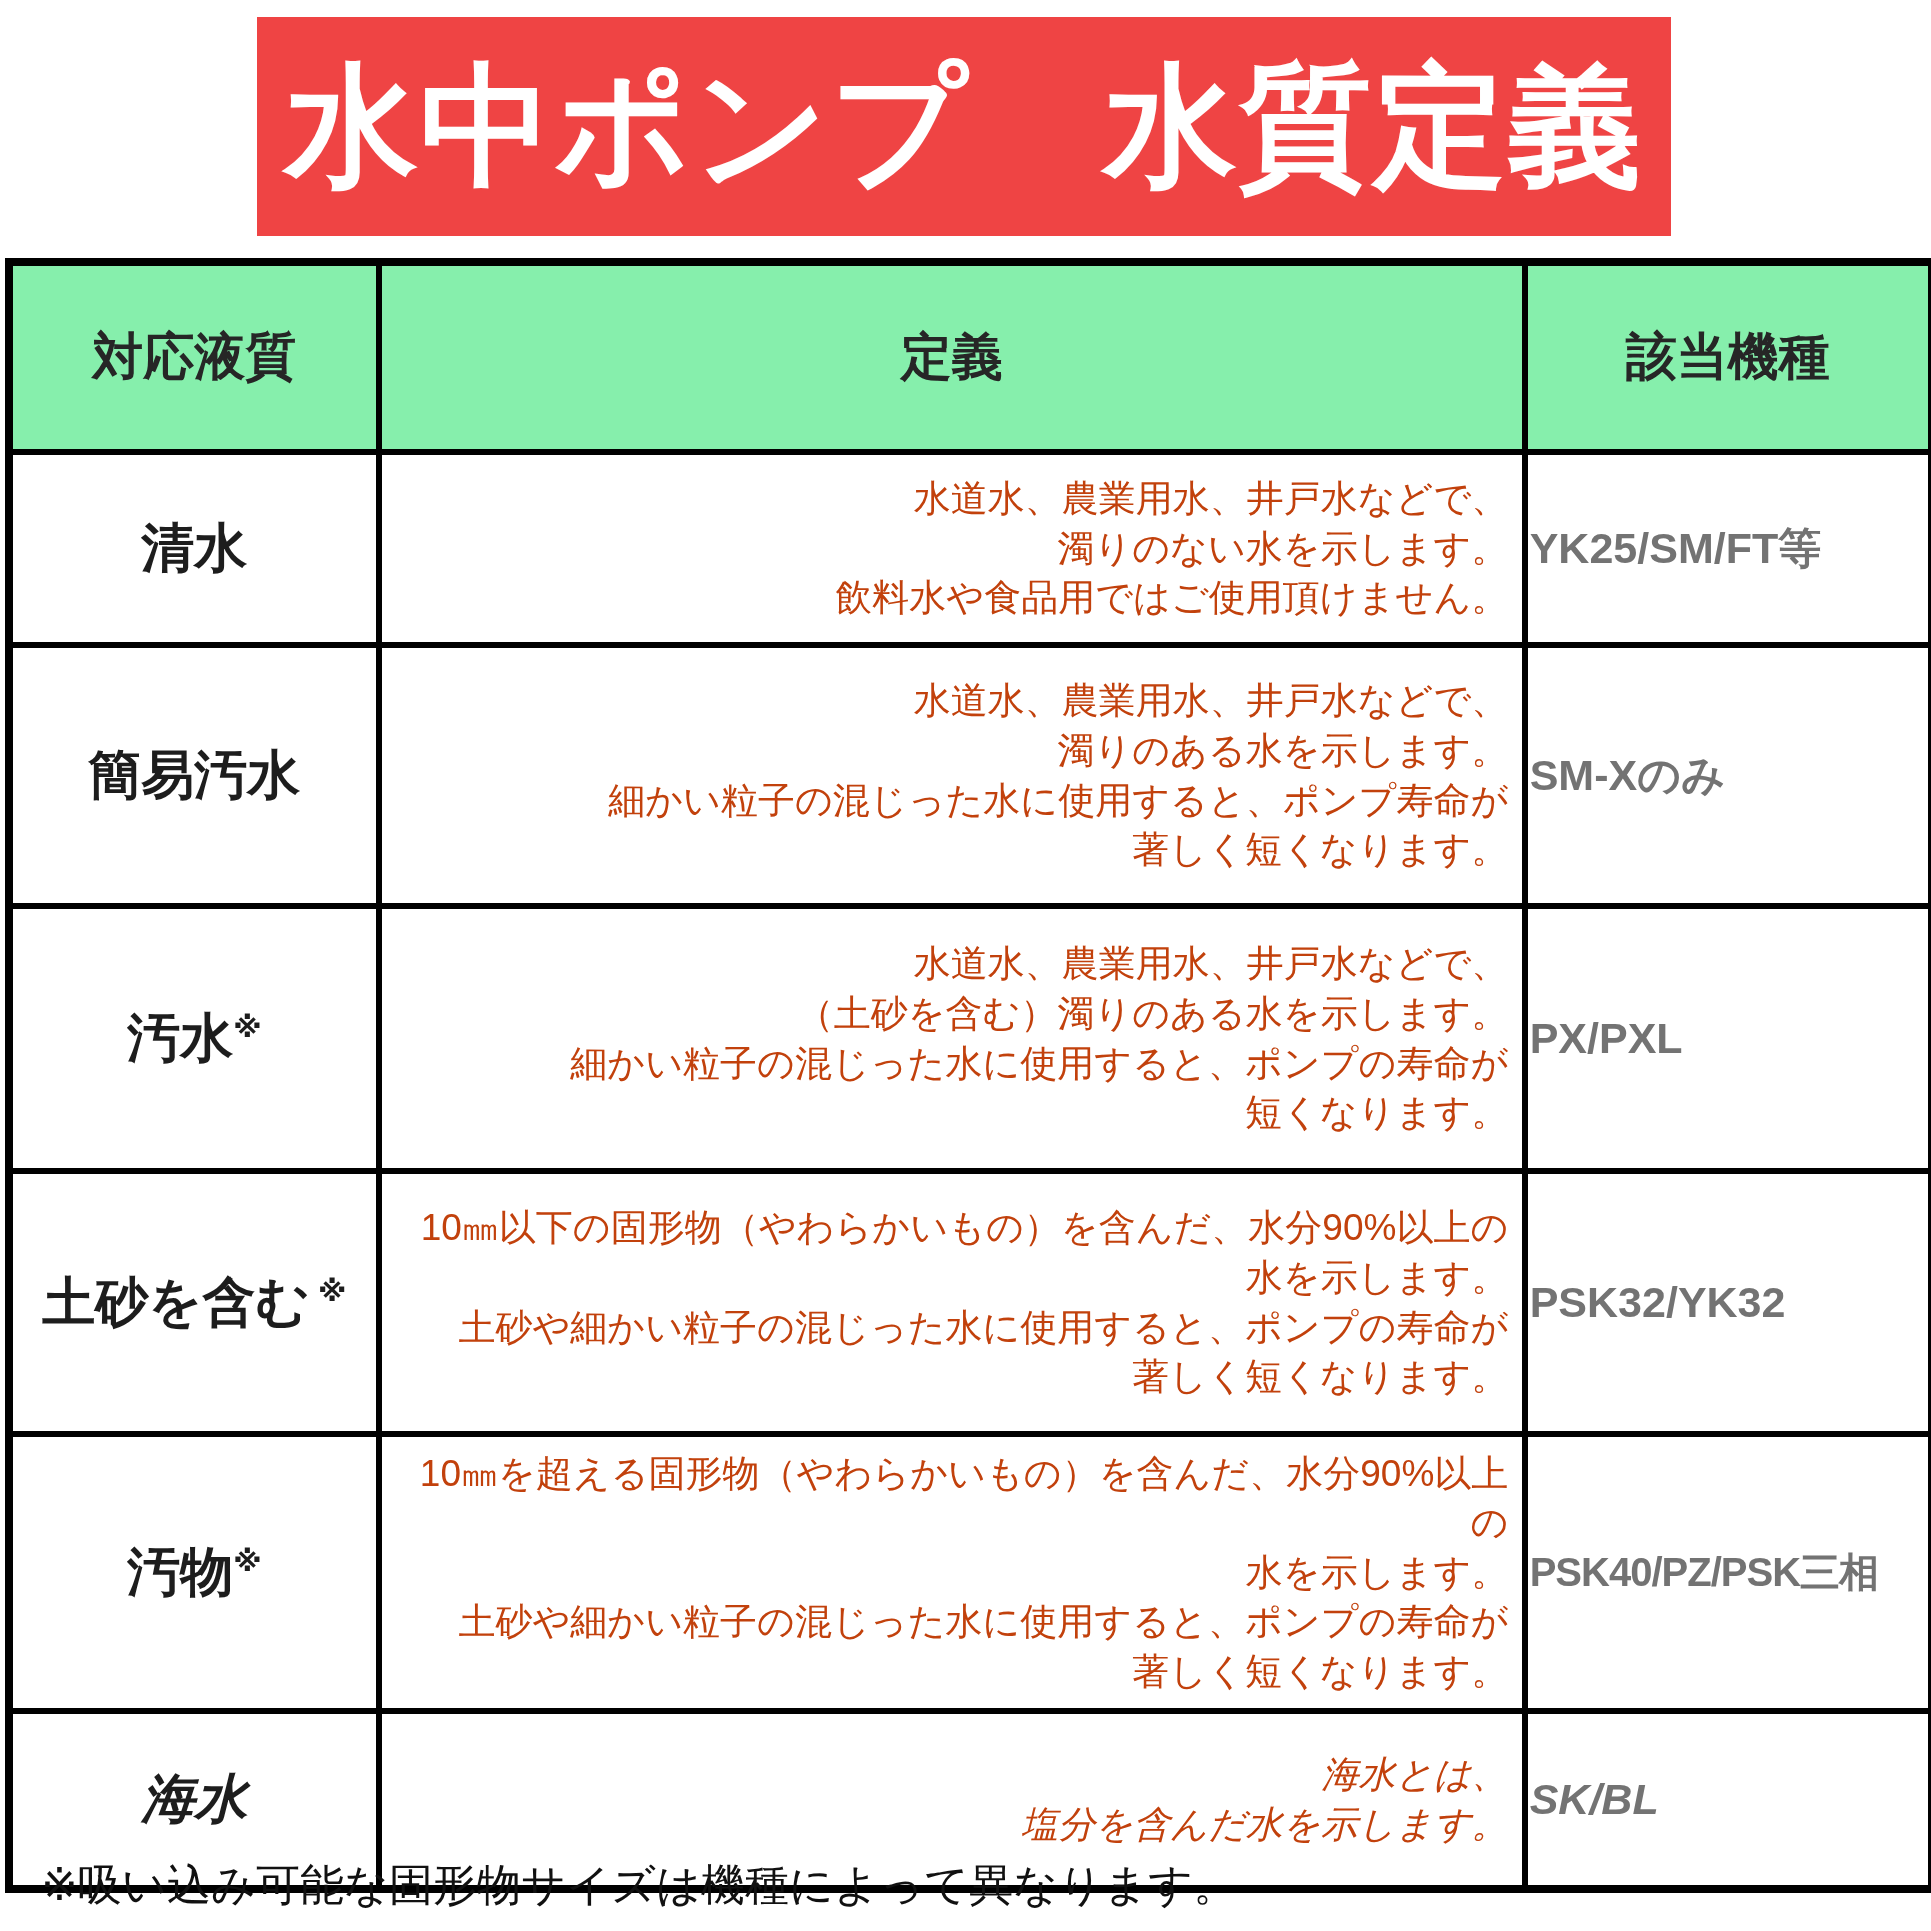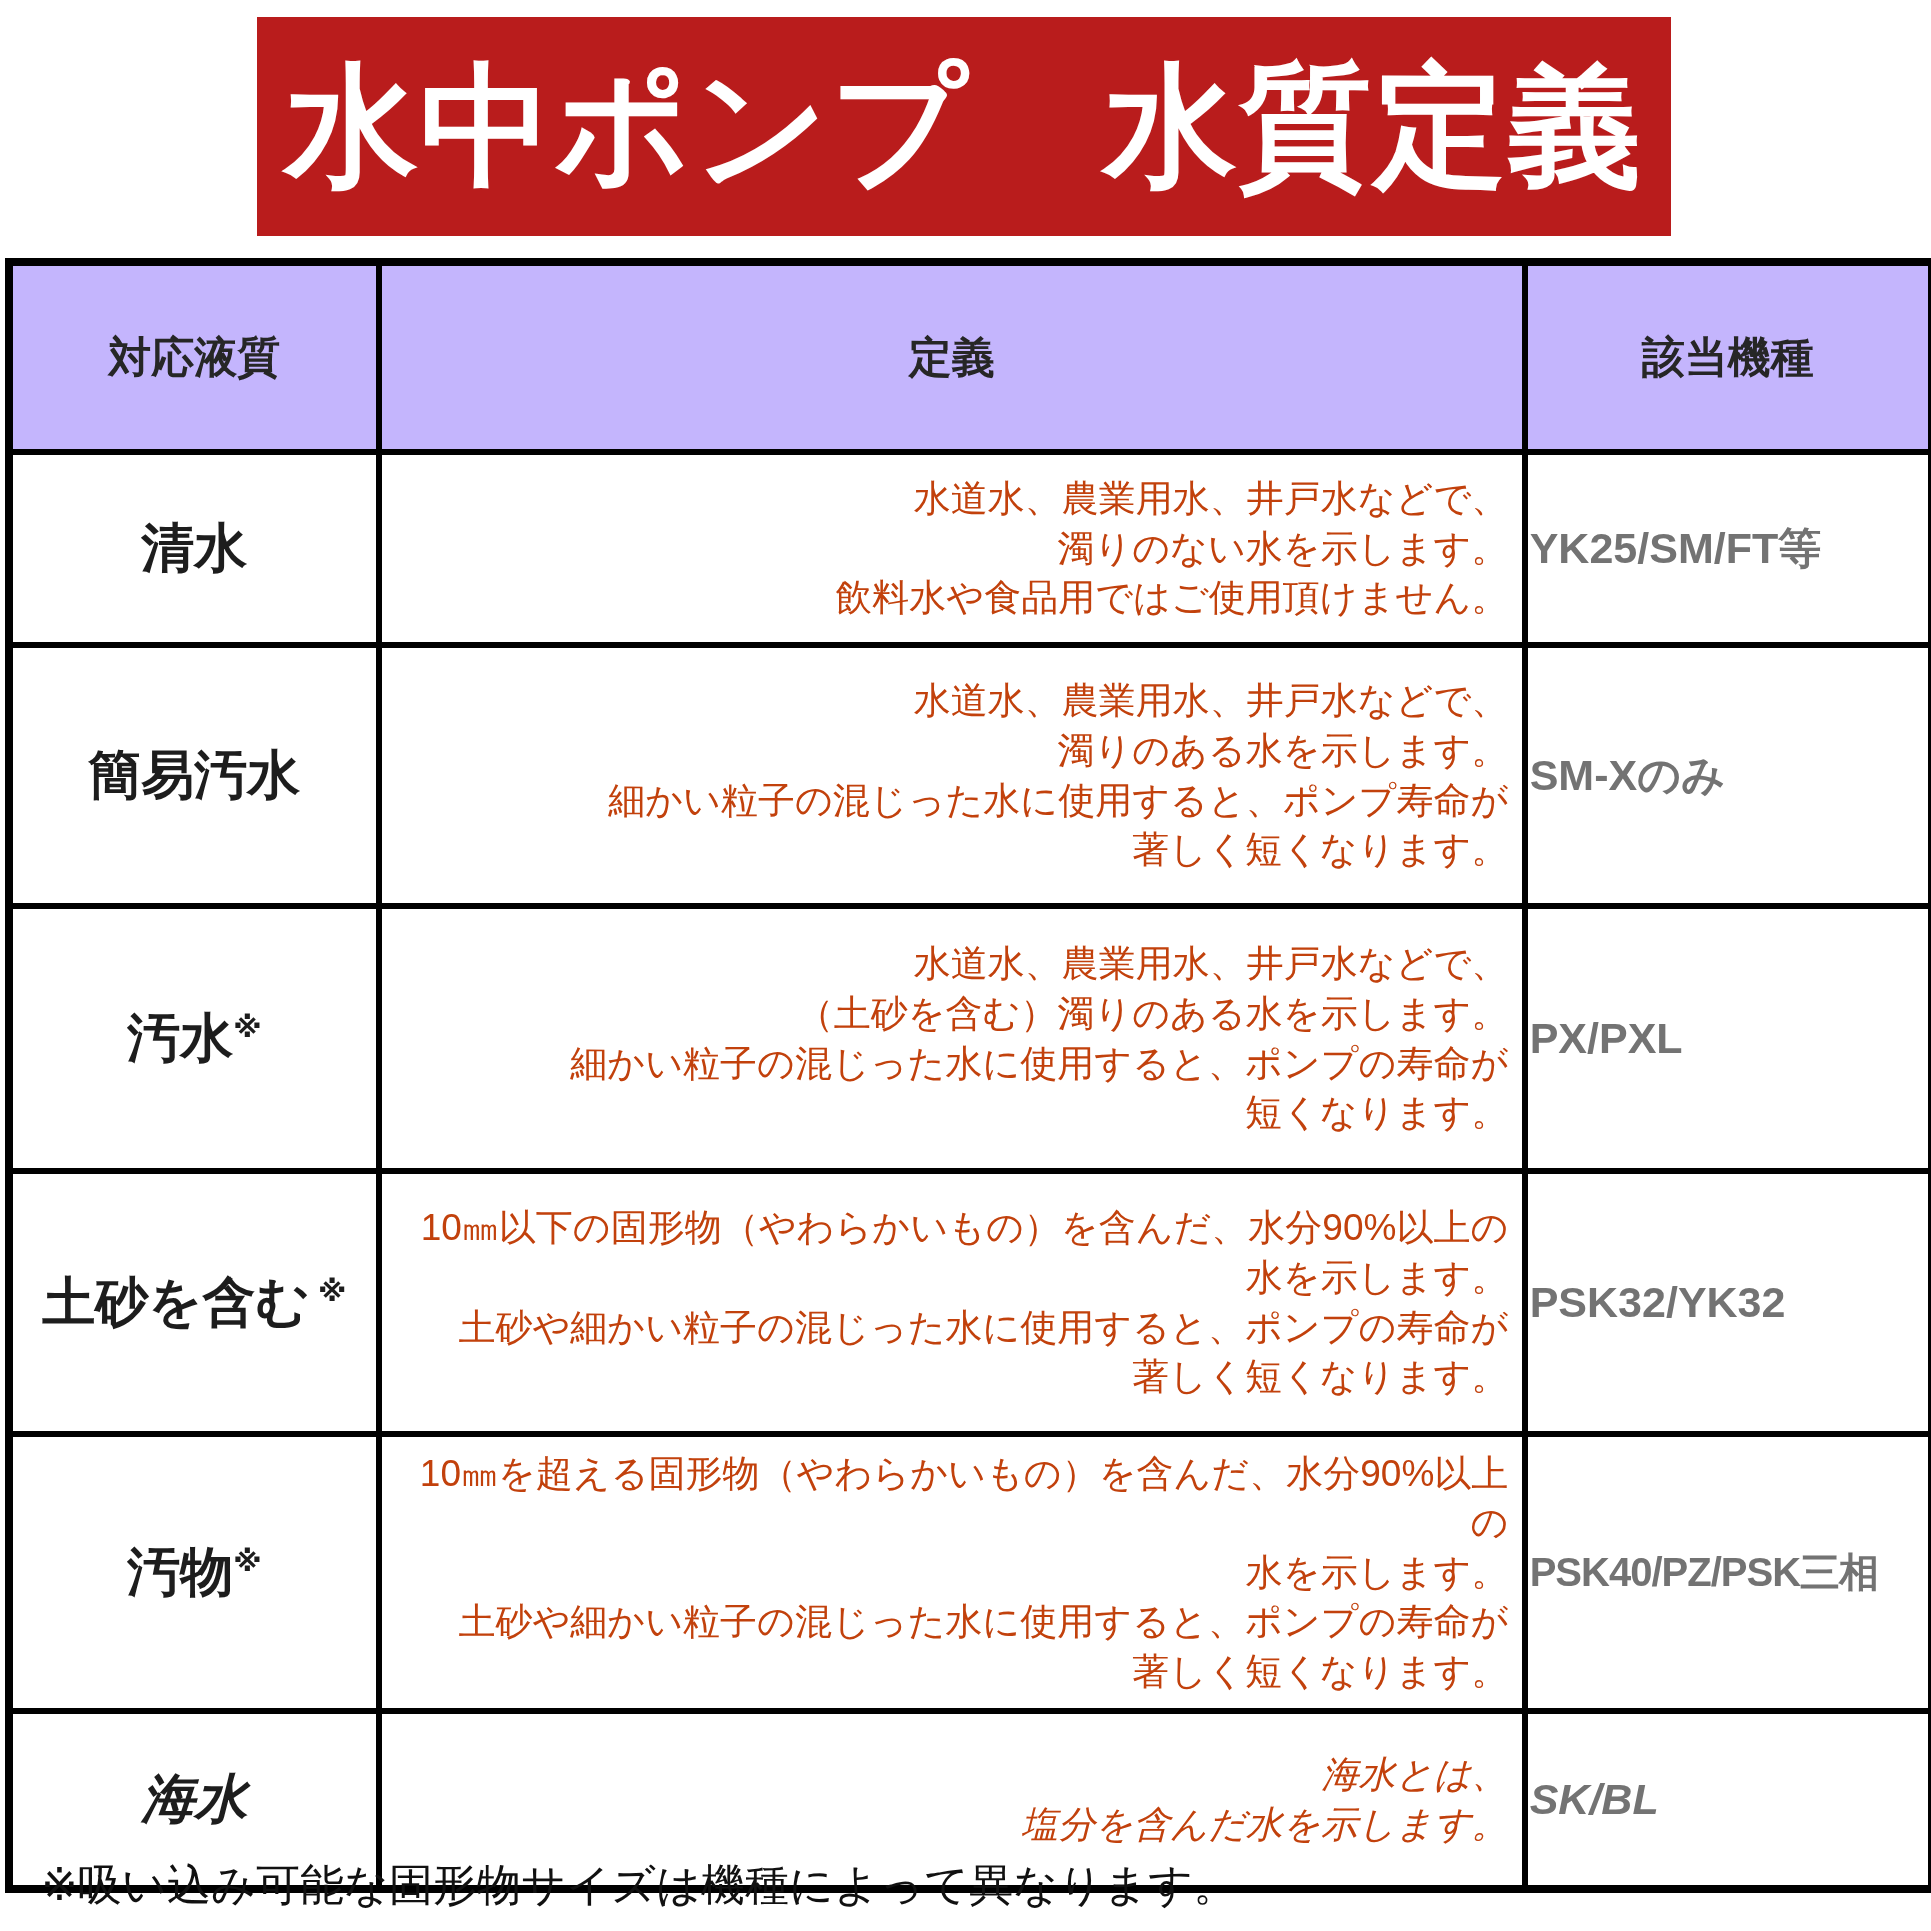--- a/index.html
+++ b/index.html
@@ -10,21 +10,21 @@
     color: #1d1d1d;
     font-family: "Liberation Sans", "DejaVu Sans", sans-serif;
     overflow: hidden;
   }
 
   
   .banner {
     position: absolute;
     left: 257px; top: 17.4px;
     width: 1414px; height: 219px;
-    background: #b91c1c;
+    background: #ef4444;
     display: flex; align-items: center; justify-content: center;
   }
   .banner .title {
     color: #ffffff;
     font-size: 133px;
     font-weight: bold;
     white-space: nowrap;
     letter-spacing: 1.9px;
     line-height: 1;
   }
@@ -36,22 +36,22 @@
     width: 1923px;
     border-collapse: collapse;
     table-layout: fixed;
     border: 8.7px solid #000000;
   }
   .def-table th, .def-table td {
     border: 6.8px solid #000000;
     vertical-align: middle;
   }
   .def-table th {
-    background: #c4b5fd;
-    font-size: 43px;
+    background: #86efac;
+    font-size: 51px;
     font-weight: bold;
     text-align: center;
     color: #262626;
   }
   tr.hdr   { height: 190px; }
   tr.r0    { height: 193px; }
   tr.r1    { height: 261px; }
   tr.r2    { height: 265px; }
   tr.r3    { height: 263px; }
   tr.r4    { height: 228px; }

